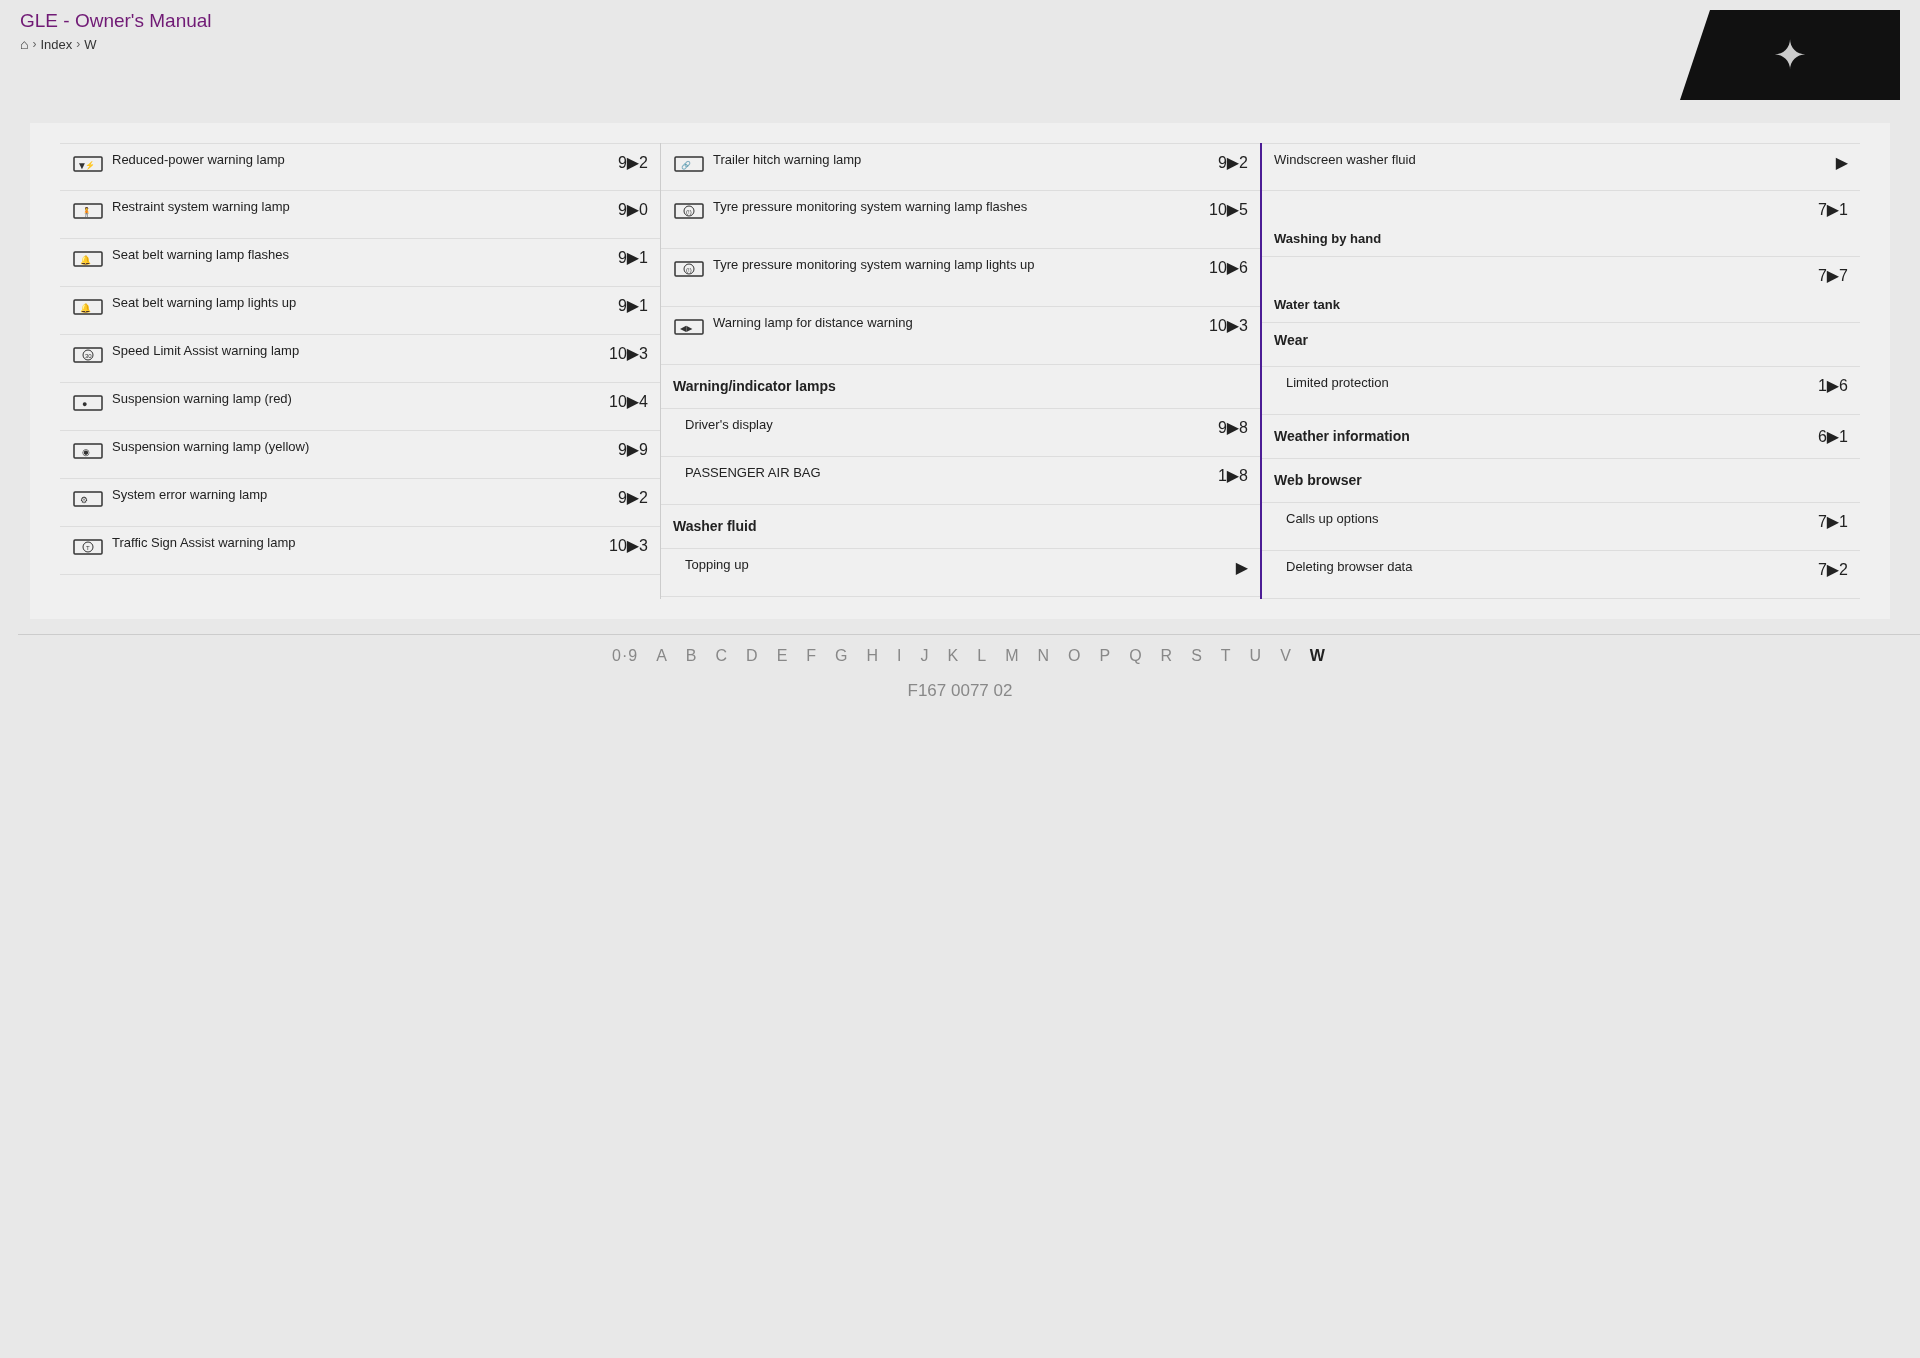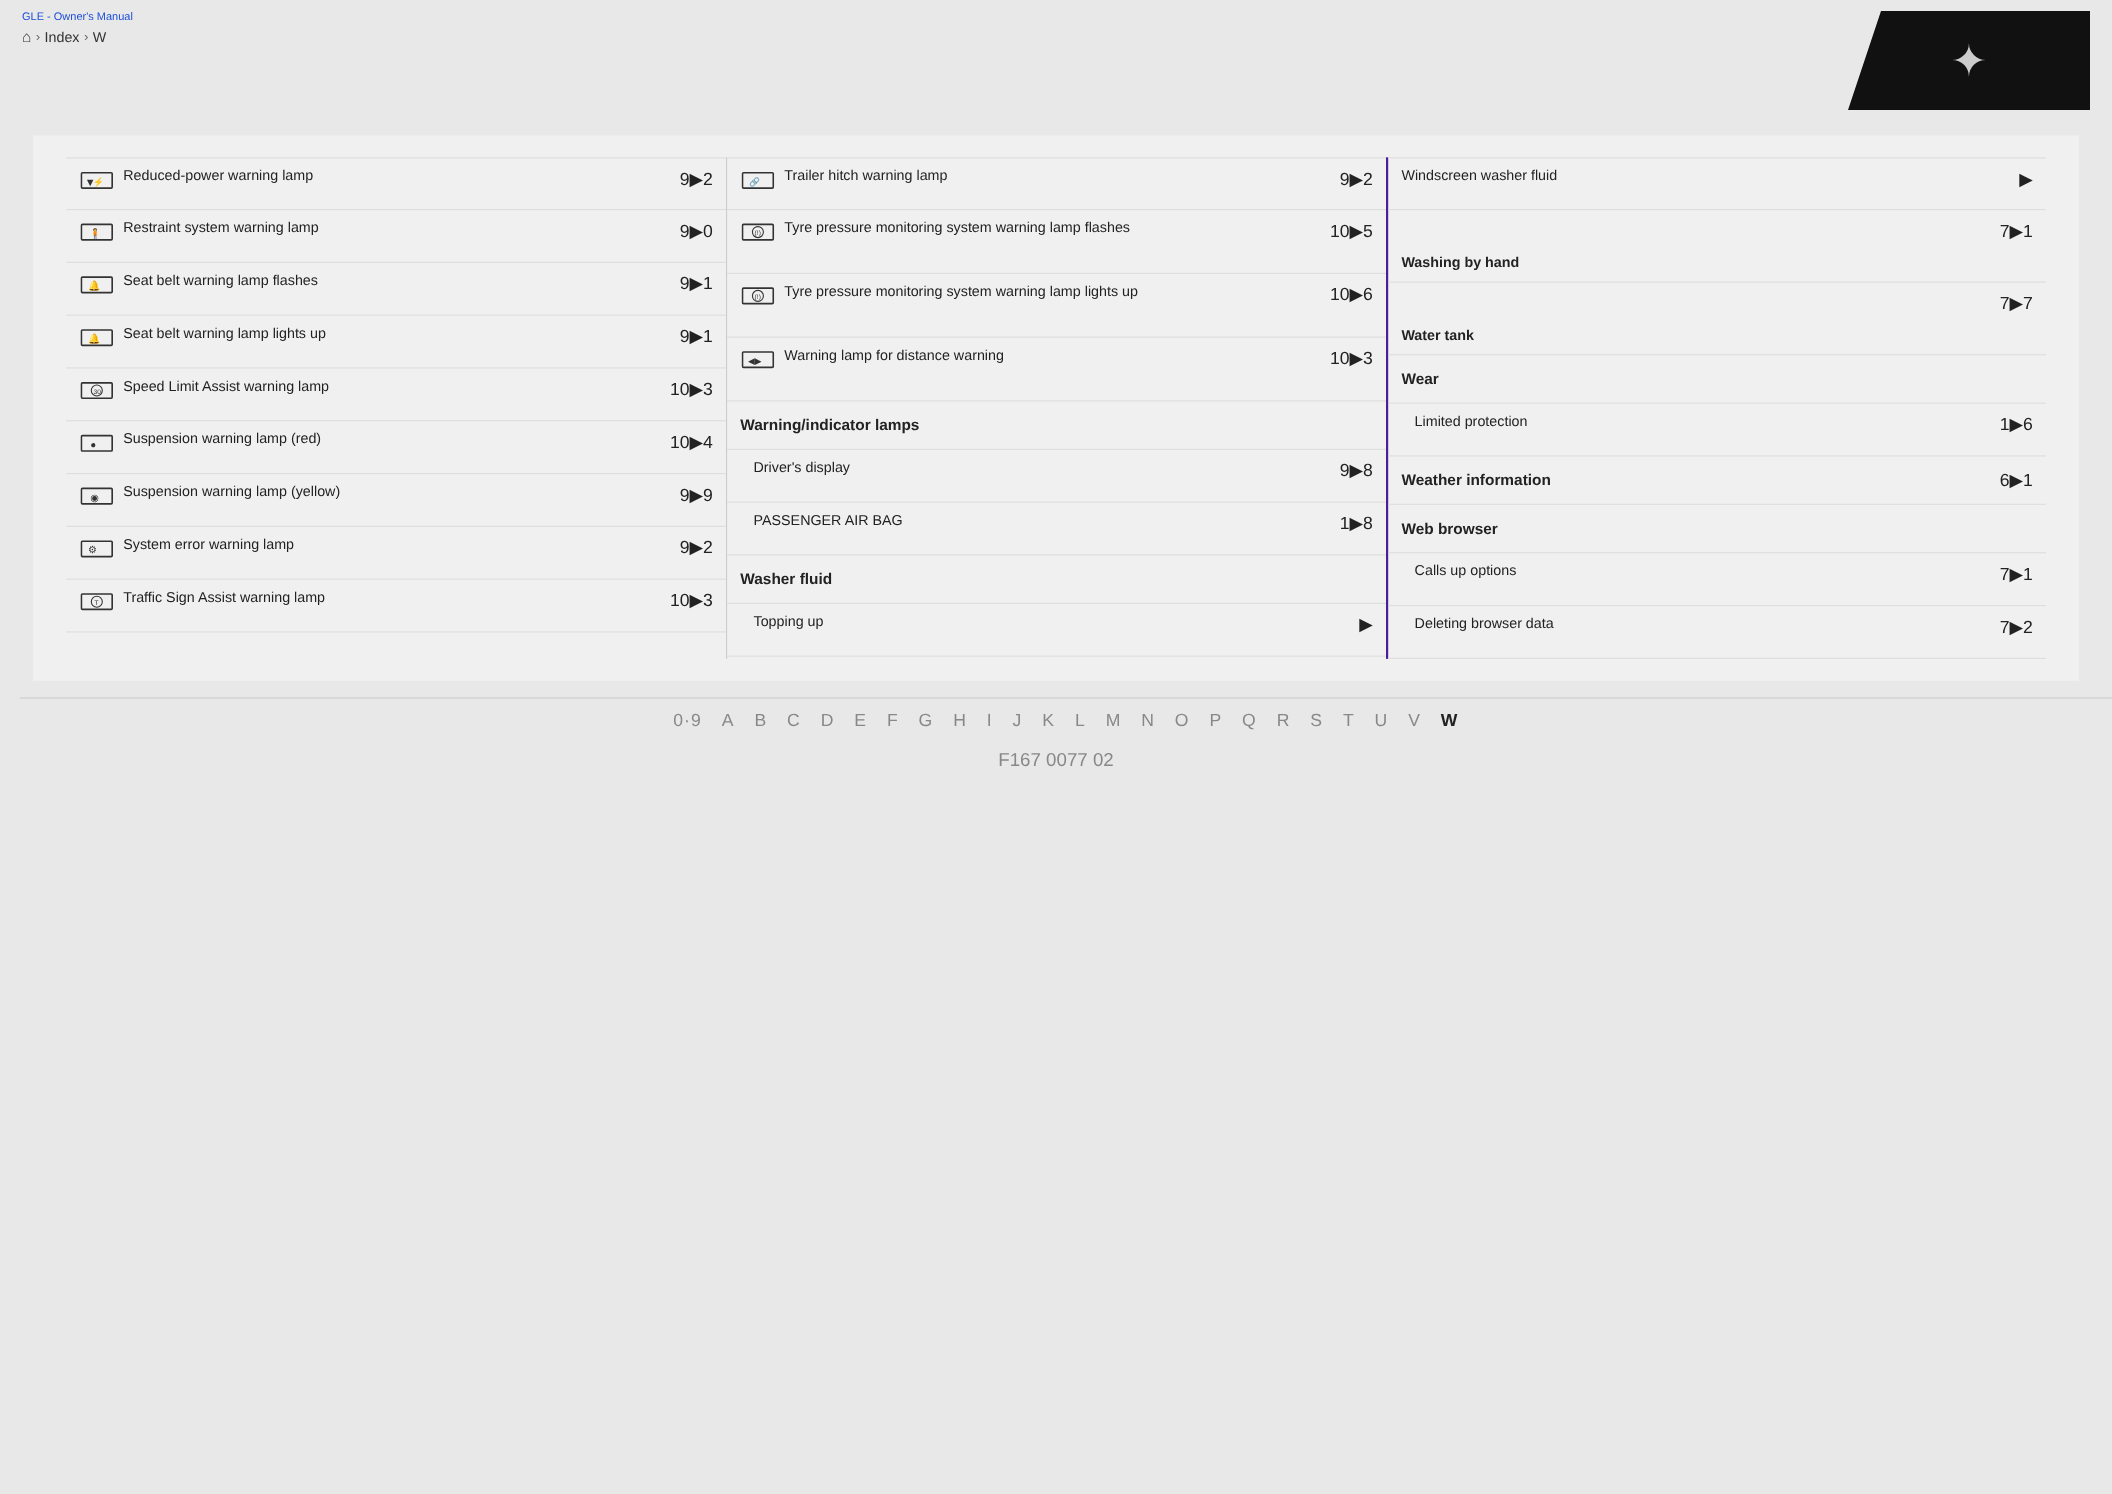--- a/index.html
+++ b/index.html
@@ -16,22 +16,22 @@
       background: #e8e8e8;
       padding: 10px 20px 8px 20px;
       display: flex;
       align-items: flex-start;
       justify-content: space-between;
       border-bottom: none;
       position: relative;
     }
     .header-left {}
     .header-title {
-      font-size: 10px;
-      color: #1d4ed8;
+      font-size: 19px;
+      color: #701a75;
       margin-bottom: 4px;
     }
     .breadcrumb {
       display: flex;
       align-items: center;
       gap: 4px;
       font-size: 13px;
       color: #333;
     }
     .breadcrumb-sep {
@@ -374,21 +374,21 @@
       <div class="index-entry">
         <span class="entry-text bold">Washing by hand</span>
         <span class="entry-page page-num">7▶1</span>
       </div>
 
       <div class="index-entry">
         <span class="entry-text bold">Water tank</span>
         <span class="entry-page page-num">7▶7</span>
       </div>
 
-      <div class="index-entry" style="min-height: 44px; align-items: center;">
+      <div class="index-entry" style="min-height: 44px; ">
         <span class="entry-text section-header">Wear</span>
       </div>
 
       <div class="index-entry subsection-entry">
         <span class="entry-text">Limited protection</span>
         <span class="entry-page page-num">1▶6</span>
       </div>
 
       <div class="index-entry" style="min-height: 44px; align-items: center; gap: 38px;">
         <span class="entry-text section-header">Weather information</span>

